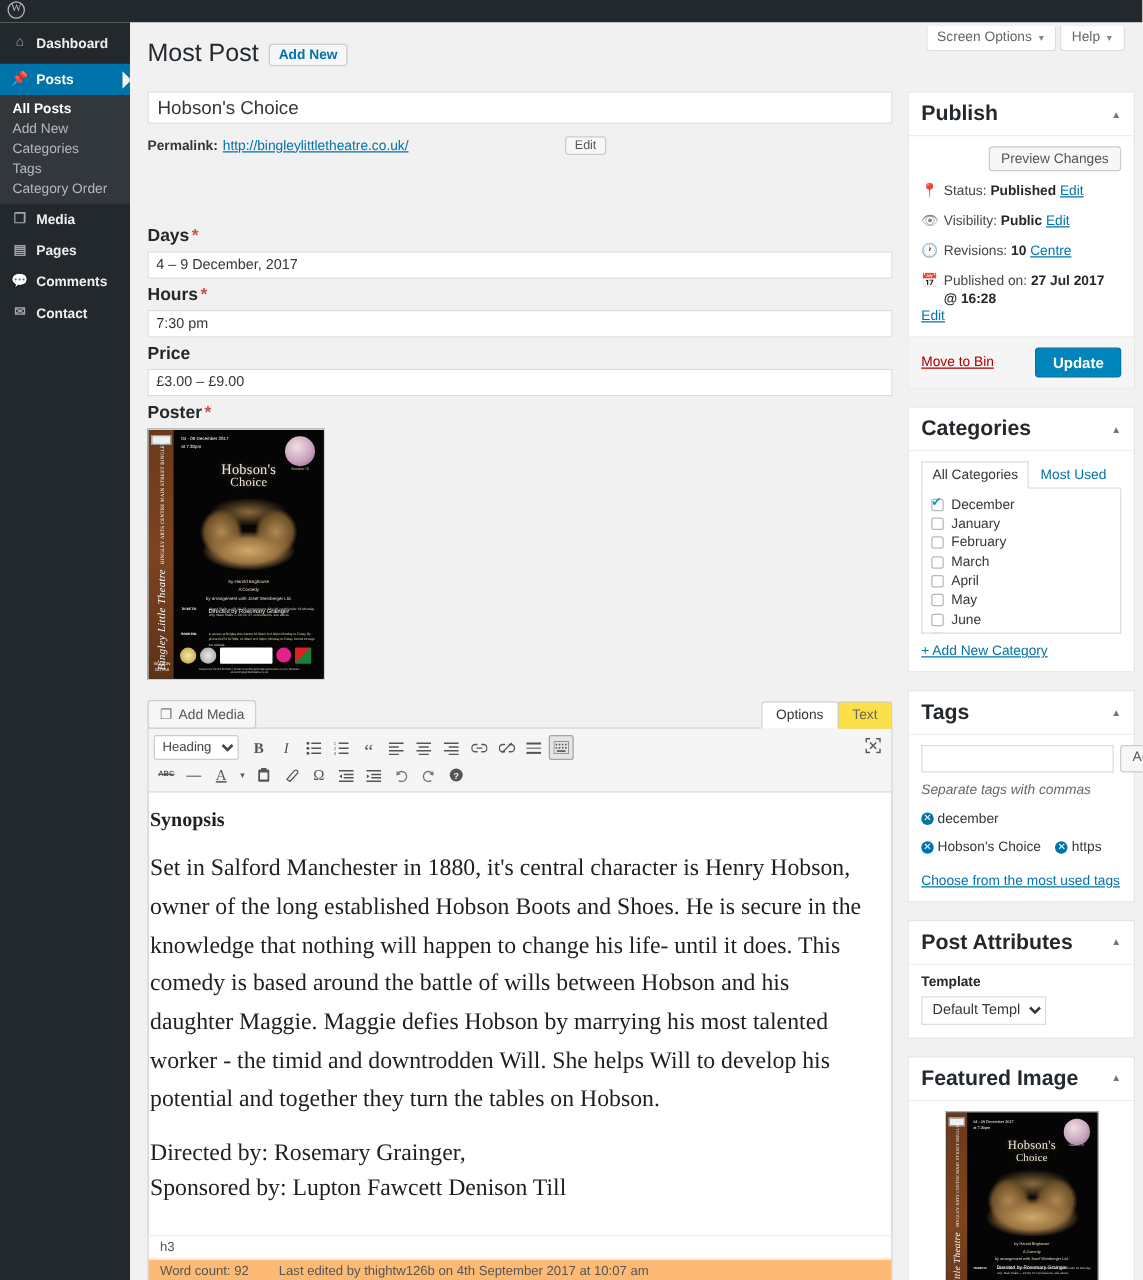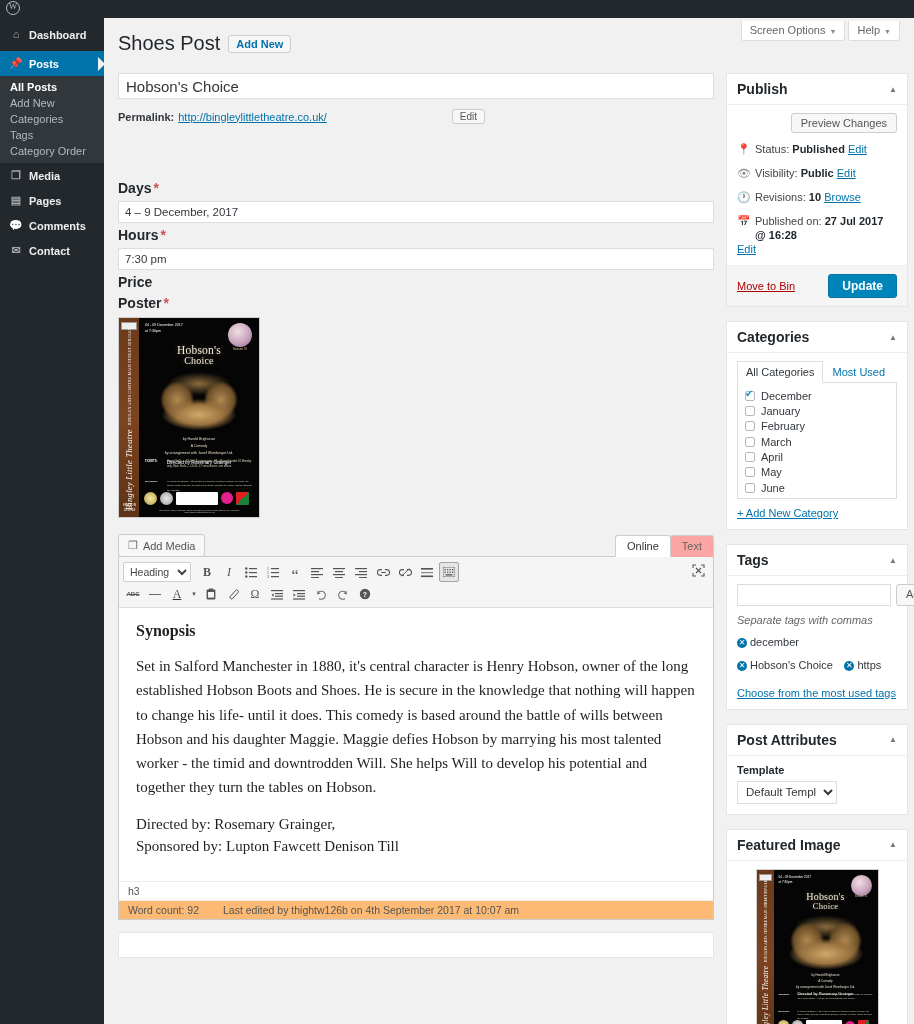--- a/index.html
+++ b/index.html
@@ -218,21 +218,21 @@
   #editor-top { display:flex; justify-content:space-between; align-items:flex-end; }
   .addmedia {
     background:#f7f7f7; border:1px solid #ccc; border-radius:3px;
     font-size:11px; color:#555; padding:4px 9px; cursor:pointer;
     display:flex; align-items:center; gap:5px;
   }
   .addmedia .mico { font-size:11px; color:#777; }
   .vt-tabs { display:flex; }
   .vt-tab {
     font-size:11px; padding:4px 11px; cursor:pointer;
-    border:1px solid #ccc; background:#fca5a5; color:#666;
+    border:1px solid #ccc; background:#fde047; color:#666;
     border-bottom:none; border-radius:3px 3px 0 0; margin-left:-1px;
   }
   .vt-tab.active { background:#fff; color:#333; border-bottom:1px solid #fff; }
 
   #editor-box { border:1px solid #ccc; background:#fff; margin-top:-1px; }
   #tb {
     background:#f5f5f5; border-bottom:1px solid #ddd; padding:4px 4px 2px 4px;
   }
   .tb-row { display:flex; align-items:center; gap:2px; min-height:22px; }
   .tb-btn {
@@ -243,28 +243,28 @@
   .tb-btn.pressed { border-color:#a0a5aa; background:#e5e5e5; }
   .tb-select {
     height:20px; width:68px; font-size:10.5px; color:#444;
     border:1px solid #ccc; background:#fff; border-radius:2px;
     padding:0 2px; margin-right:4px; cursor:pointer;
     font-family:"Liberation Sans", sans-serif;
   }
   .tb-spacer { flex:1; }
   .fs-ico { font-size:12px; color:#555; cursor:pointer; margin-right:4px; }
 
-  #edit-area { padding:14px 17px 10px 17px; min-height:175px; }
+  #edit-area { padding:14px 17px 10px 1px; min-height:175px; }
   #edit-area h3 {
     margin:0 0 14px 0; font-family:"Liberation Serif", serif;
     font-size:16px; font-weight:bold; color:#1f1f1f;
   }
   #edit-area p {
     margin:0 0 14px 0; font-family:"Liberation Serif", serif;
-    font-size:15px; line-height:1.62; color:#1f1f1f;
+    font-size:19px; line-height:1.62; color:#1f1f1f;
   }
   #edit-area p.tight { line-height:1.45; }
   #path-bar {
     border-top:1px solid #ededed; padding:3px 9px; font-size:10.5px; color:#555;
     background:#fff;
   }
   #status-bar {
     border-top:1px solid #ededed; background:#fdba74;
     padding:3px 9px; font-size:10.5px; color:#555;
     display:flex; justify-content:flex-start;gap:24px;
@@ -274,21 +274,21 @@
     border:1px solid #e5e5e5; position:relative;
   }
 
   
   #side { position:absolute; left:622px; top:55px; width:182px; }
   .box { background:#fff; border:1px solid #e5e5e5; margin-bottom:14px; }
   .box-h {
     display:flex; justify-content:space-between; align-items:center;
     padding:7px 10px; border-bottom:1px solid #eee;
   }
-  .box-h h2 { margin:0; font-size:14px; font-weight:bold; color:#23282d; }
+  .box-h h2 { margin:0; font-size:17px; font-weight:bold; color:#23282d; }
   .box-h .tog { font-size:8px; color:#72777c; cursor:pointer; }
   .box-c { padding:8px 10px 10px 10px; }
 
   
   .pv-row { display:flex; justify-content:flex-end; }
   .btn-sec {
     background:#f7f7f7; border:1px solid #ccc; border-radius:3px;
     font-size:11px; color:#555; padding:3px 9px; cursor:pointer;
   }
   .pub-line {
@@ -415,21 +415,21 @@
   <div id="screen-meta">
     <div class="meta-btn">
       <span>Screen Options</span><span class="caret">▼</span>
     </div>
     <div class="meta-btn">
       <span>Help</span><span class="caret">▼</span>
     </div>
   </div>
 
   <div id="pagehead">
-    <h1>Shoes Post</h1>
+    <h1>Most Post</h1>
     <span class="addnew-btn">Add New</span>
   </div>
 
   <div id="post-body">
 
     <input id="title" type="text" value="Hobson's Choice" style="">
 
     <div id="permalink-row">
       <b>Permalink:</b>
       <a href="#">http://bingleylittletheatre.co.uk/</a>
@@ -447,20 +447,21 @@
     <div class="cf">
       <div class="cf-label">
         <span>Hours</span><span class="req">*</span>
       </div>
       <input class="cf-input" type="text" value="7:30 pm" style="">
     </div>
 
 
     <div class="cf">
       <div class="cf-label">Price</div>
+      <input class="cf-input" type="text" value="£3.00 – £9.00" style="">
     </div>
 
     
     <div class="cf">
       <div class="cf-label">
         <span>Poster</span><span class="req">*</span>
       </div>
       <div id="poster-wrap">
         <div class="poster">
           <div class="spine">
@@ -513,21 +514,21 @@
     
 
     
     <div id="editor">
       <div id="editor-top">
         <div class="addmedia">
           <span class="mico">❐</span>
           <span>Add Media</span>
         </div>
         <div class="vt-tabs">
-          <div class="vt-tab active">Online</div>
+          <div class="vt-tab active">Options</div>
           <div class="vt-tab">Text</div>
         </div>
       </div>
 
       <div id="editor-box">
         <div id="tb">
           <div class="tb-row">
             <select class="tb-select">
               <option>Heading 3</option>
             </select>
@@ -723,21 +724,21 @@
           <span class="pi">👁</span>
           <span><span>Visibility:</span>
             <b>Public</b>
             <a href="#">Edit</a></span>
         </div>
 
         <div class="pub-line">
           <span class="pi">🕐</span>
           <span><span>Revisions:</span>
             <b>10</b>
-            <a href="#">Browse</a></span>
+            <a href="#">Centre</a></span>
         </div>
 
         <div class="pub-line">
           <span class="pi">📅</span>
           <span><span>Published on:</span>
             <b>27 Jul 2017 @ 16:28</b></span>
         </div>
         <div class="pub-edit2">
           <a href="#">Edit</a>
         </div>

